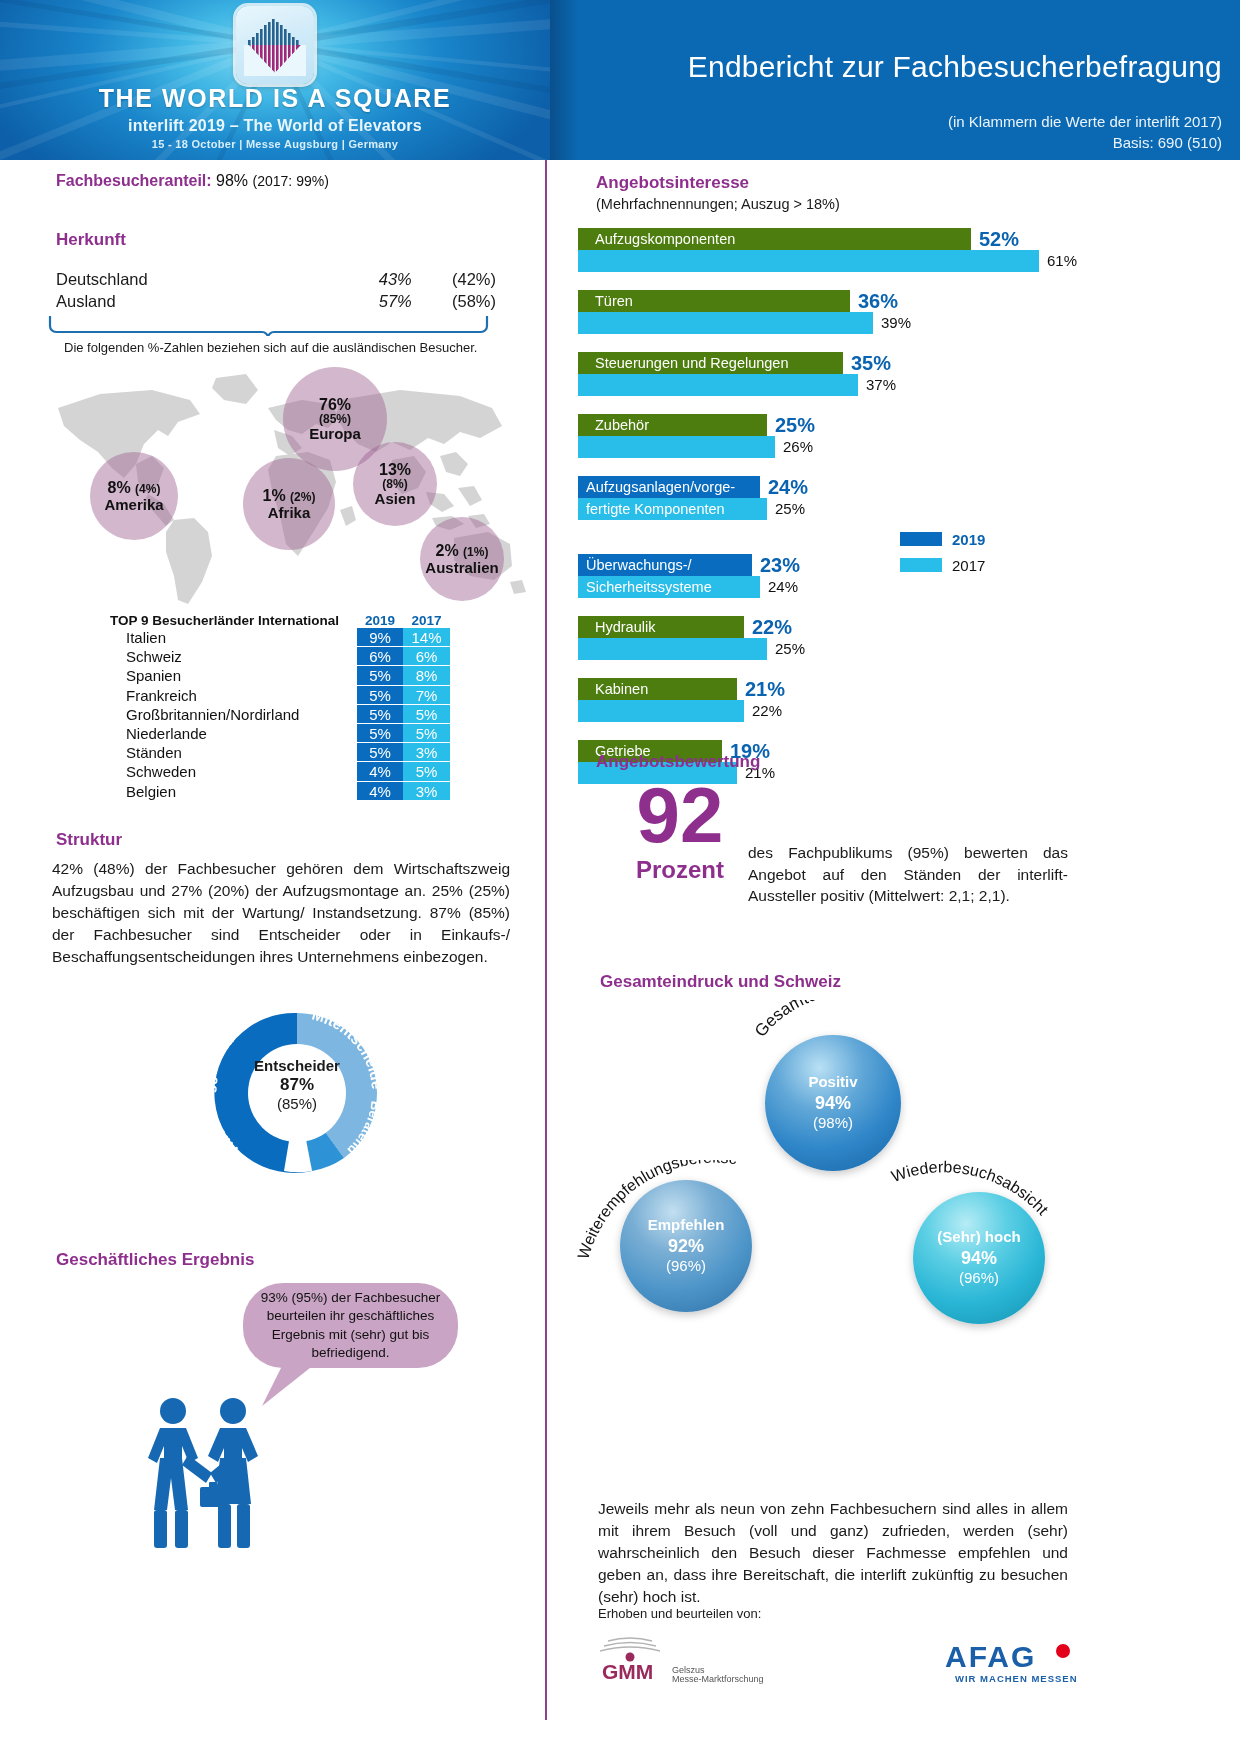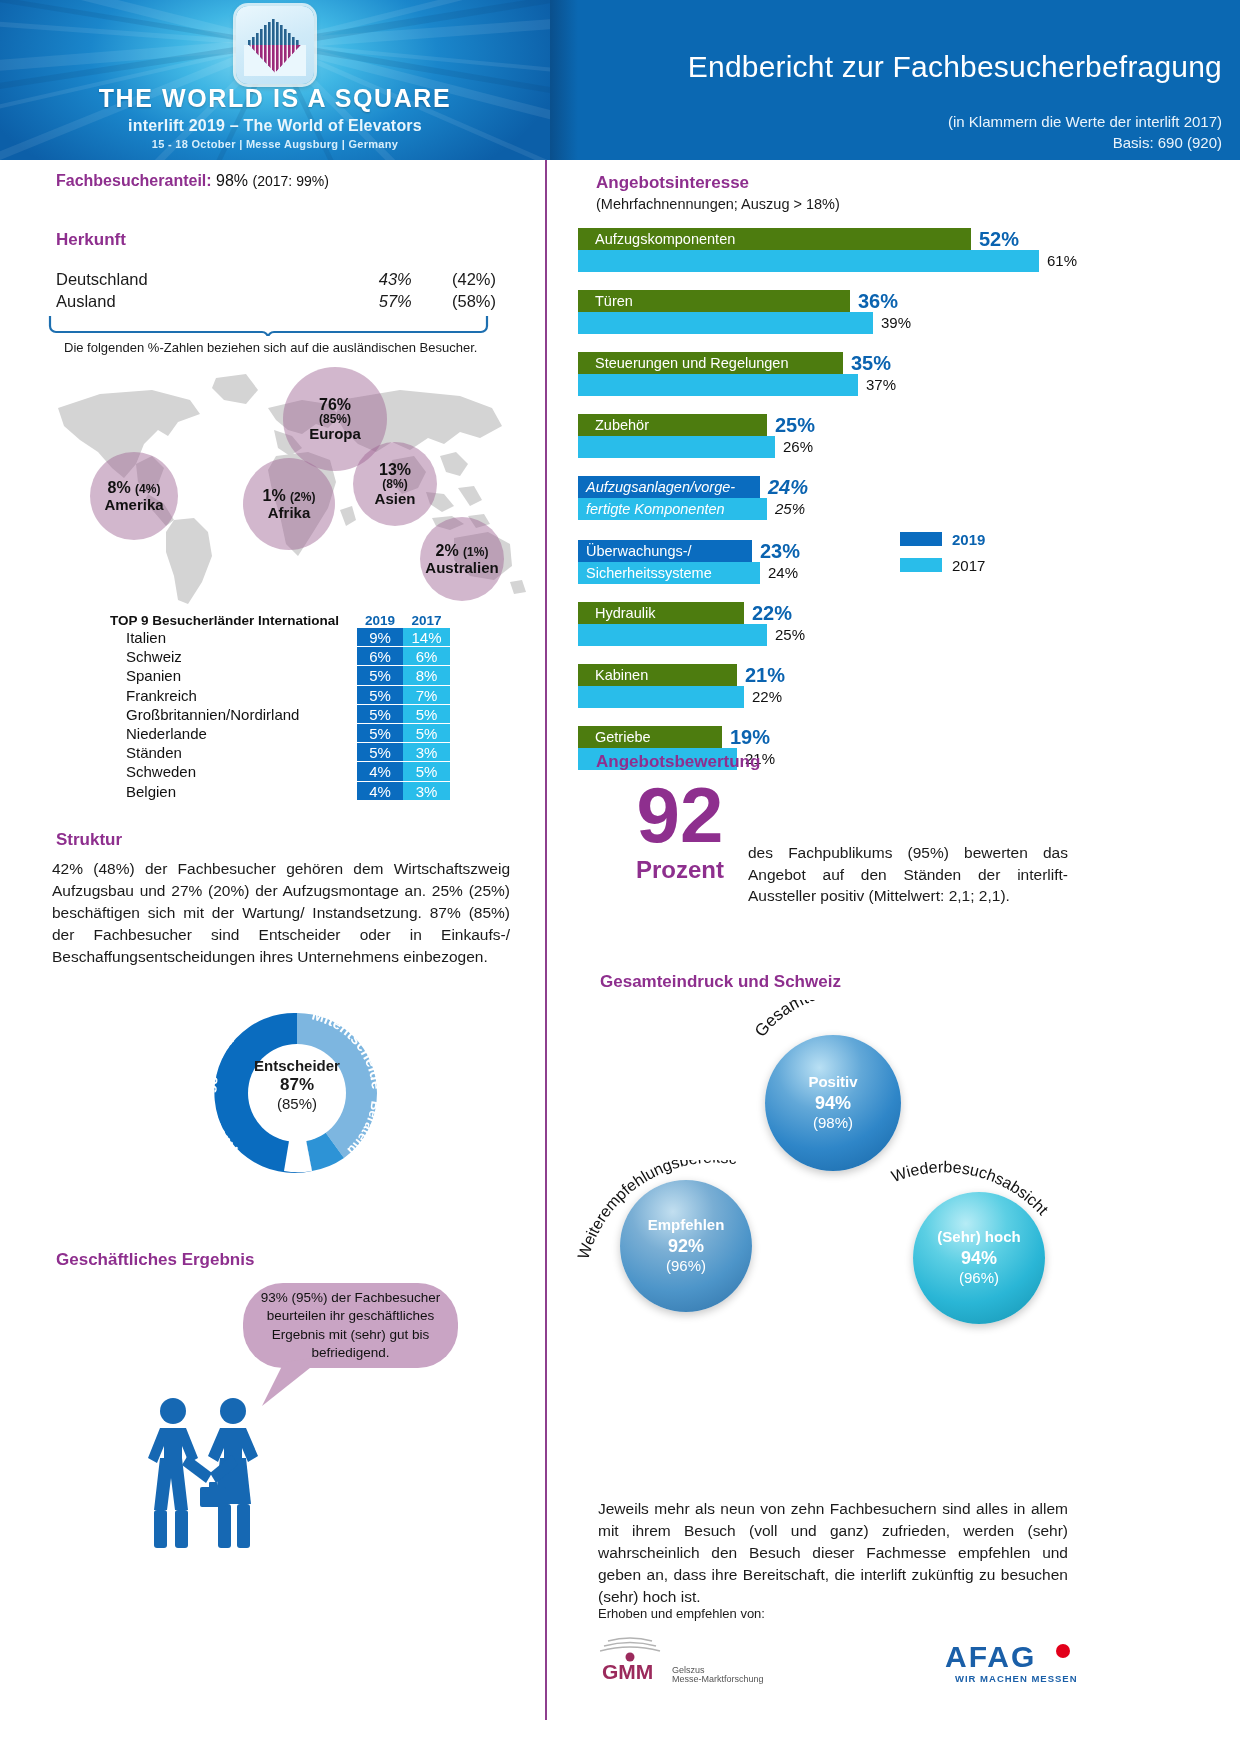--- a/index.html
+++ b/index.html
@@ -254,21 +254,21 @@
       </div>
 
       <div class="hdr-title">THE WORLD IS A SQUARE</div>
       <div class="hdr-sub1">interlift 2019 – The World of Elevators</div>
       <div class="hdr-sub2">15 - 18 October | Messe Augsburg | Germany</div>
     </div>
 
     <div class="hdr-right">
       <div class="rep-title">Endbericht zur Fachbesucherbefragung</div>
       <div class="rep-note">(in Klammern die Werte der interlift 2017)</div>
-      <div class="rep-basis">Basis: 690 (920)</div>
+      <div class="rep-basis">Basis: 690 (510)</div>
     </div>
   </div>
 
   <div class="v-div"></div>
 
   <div class="l-fachanteil">
     <span class="lbl">Fachbesucheranteil:</span>
     <span class="v">98%</span>
     <span class="p">(2017: 99%)</span>
   </div>
@@ -521,21 +521,21 @@
 
     <div class="barblock" style="margin-bottom:18px;">
       <div class="bar19" style="width:189px;">
         <span>Zubehör</span>
       </div>
       <div class="v19" style="left:197px;">25%</div>
       <div class="bar17" style="width:197px;"></div>
       <div class="v17" style="left:205px;">26%</div>
     </div>
 
-    <div class="barblock" style="margin-bottom:20px;font-style:italic;">
+    <div class="barblock" style="margin-bottom:34px;">
       <div class="bar19-2l" style="width:182px;">
         <span>Aufzugsanlagen/vorge-</span>
       </div>
       <div class="v19" style="left:190px;">24%</div>
       <div class="bar17-2l" style="width:189px;">
         <span>fertigte Komponenten</span>
       </div>
       <div class="v17" style="left:197px;">25%</div>
     </div>
 
@@ -641,21 +641,21 @@
 
   <div class="sphere" style="left:913px;top:1192px;width:132px;height:132px;
               background:radial-gradient(circle at 40% 24%, #b6ecf6 0%, #5ccfe4 32%, #2ab6d6 62%, #1490ae 100%);">
     <div class="s1">(Sehr) hoch</div>
     <div class="s2">94%</div>
     <div class="s3">(96%)</div>
   </div>
 
   <div class="gesamt-txt">Jeweils mehr als neun von zehn Fachbesuchern sind alles in allem mit ihrem Besuch (voll und ganz) zufrieden, werden (sehr) wahrscheinlich den Besuch dieser Fachmesse empfehlen und geben an, dass ihre Bereitschaft, die interlift zukünftig zu besuchen (sehr) hoch ist.</div>
 
-  <div class="erhoben">Erhoben und empfehlen von:</div>
+  <div class="erhoben">Erhoben und beurteilen von:</div>
 
   <svg class="gmm" viewBox="0 0 180 50">
     <g>
       <path d="M8 6 q22 -6 44 0" stroke="#b3b3b3" stroke-width="1.6" fill="none"></path>
       <path d="M4 11 q26 -7 52 0" stroke="#b3b3b3" stroke-width="1.6" fill="none"></path>
       <path d="M0 16 q30 -8 60 0" stroke="#b3b3b3" stroke-width="1.6" fill="none"></path>
       <circle cx="30" cy="22" r="4.5" fill="#9b2a5c"></circle>
       <text x="2" y="44" font-size="21" font-weight="bold" fill="#9b2a5c" font-family="'Liberation Sans',sans-serif">GMM</text>
       <text x="72" y="38" font-size="9" fill="#555" font-family="'Liberation Sans',sans-serif">Gelszus</text>
       <text x="72" y="47" font-size="9" fill="#555" font-family="'Liberation Sans',sans-serif">Messe-Marktforschung</text>

